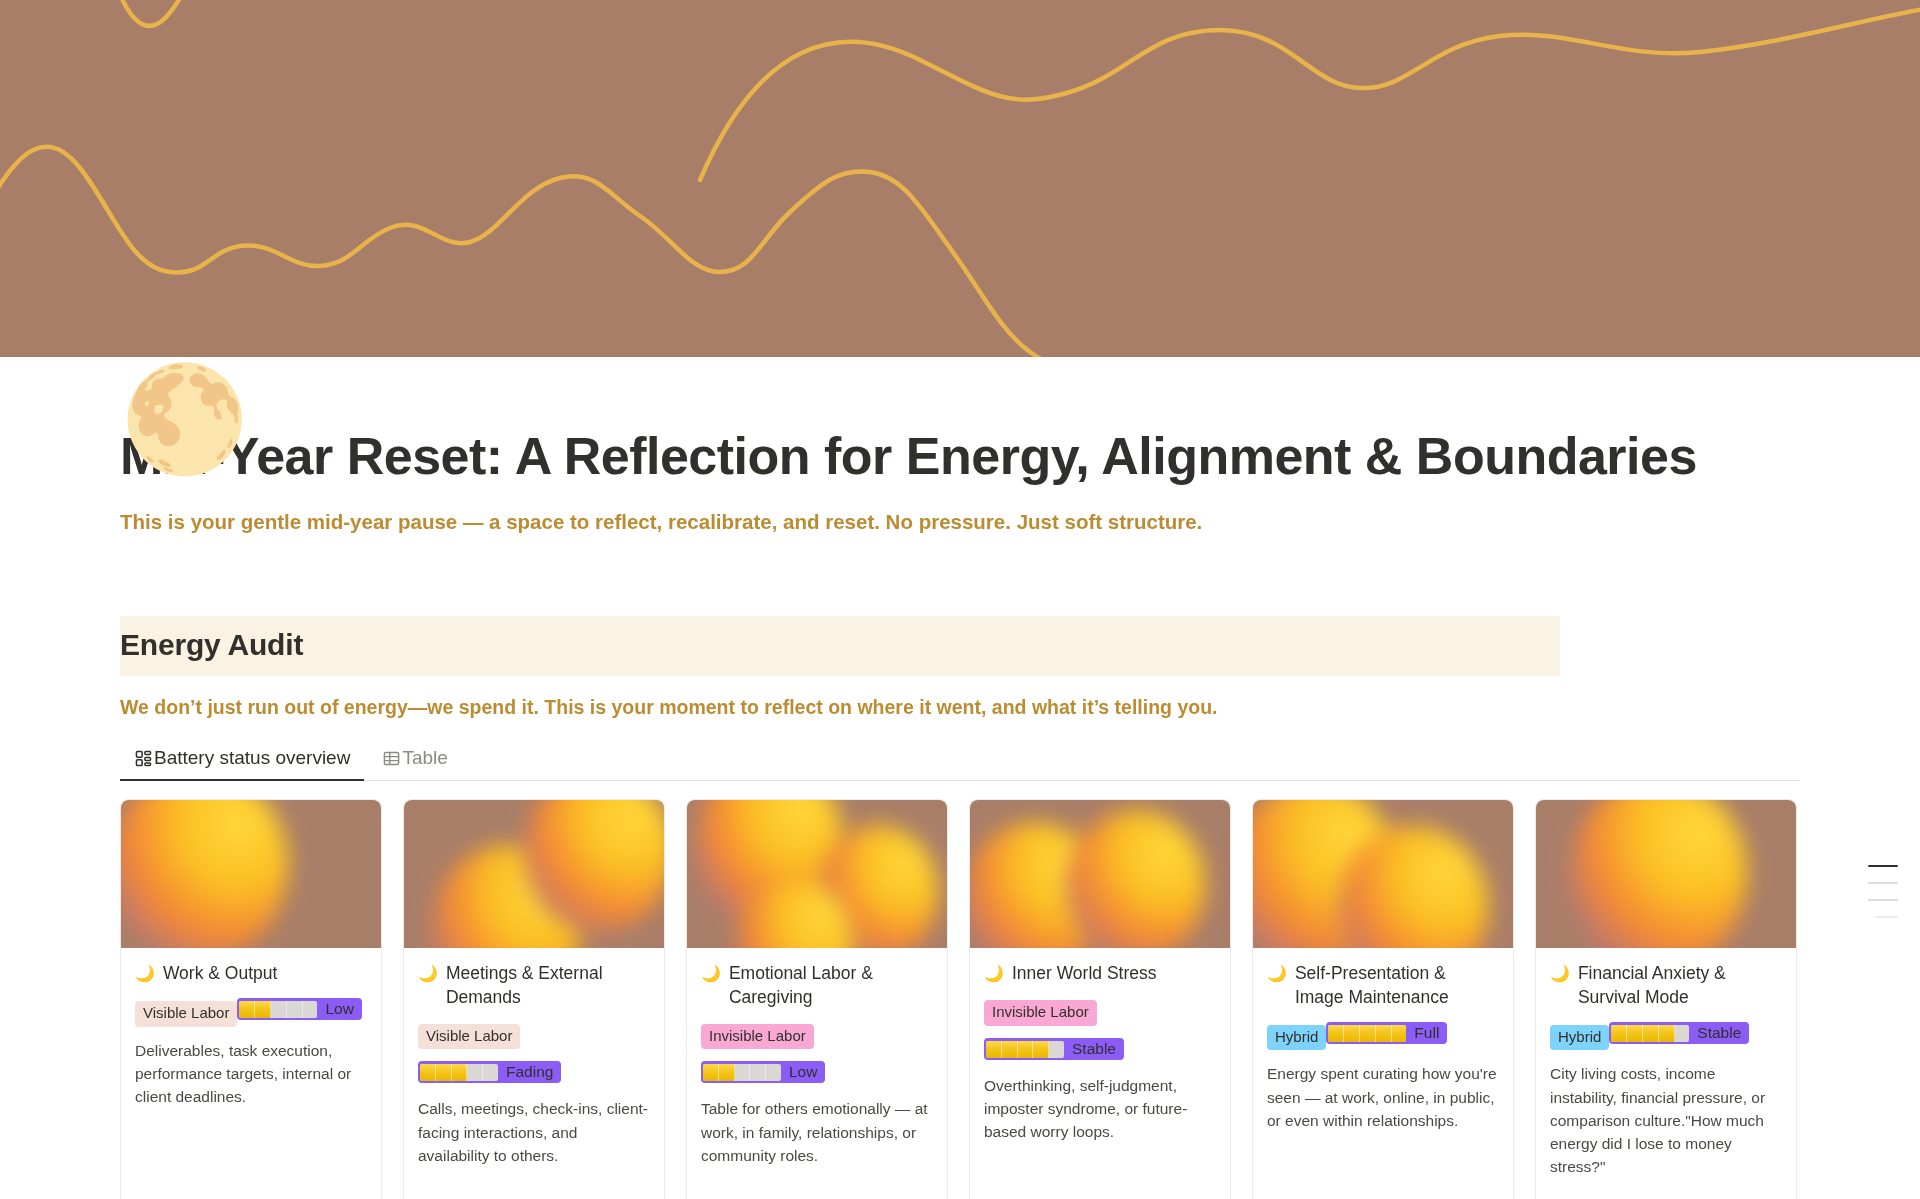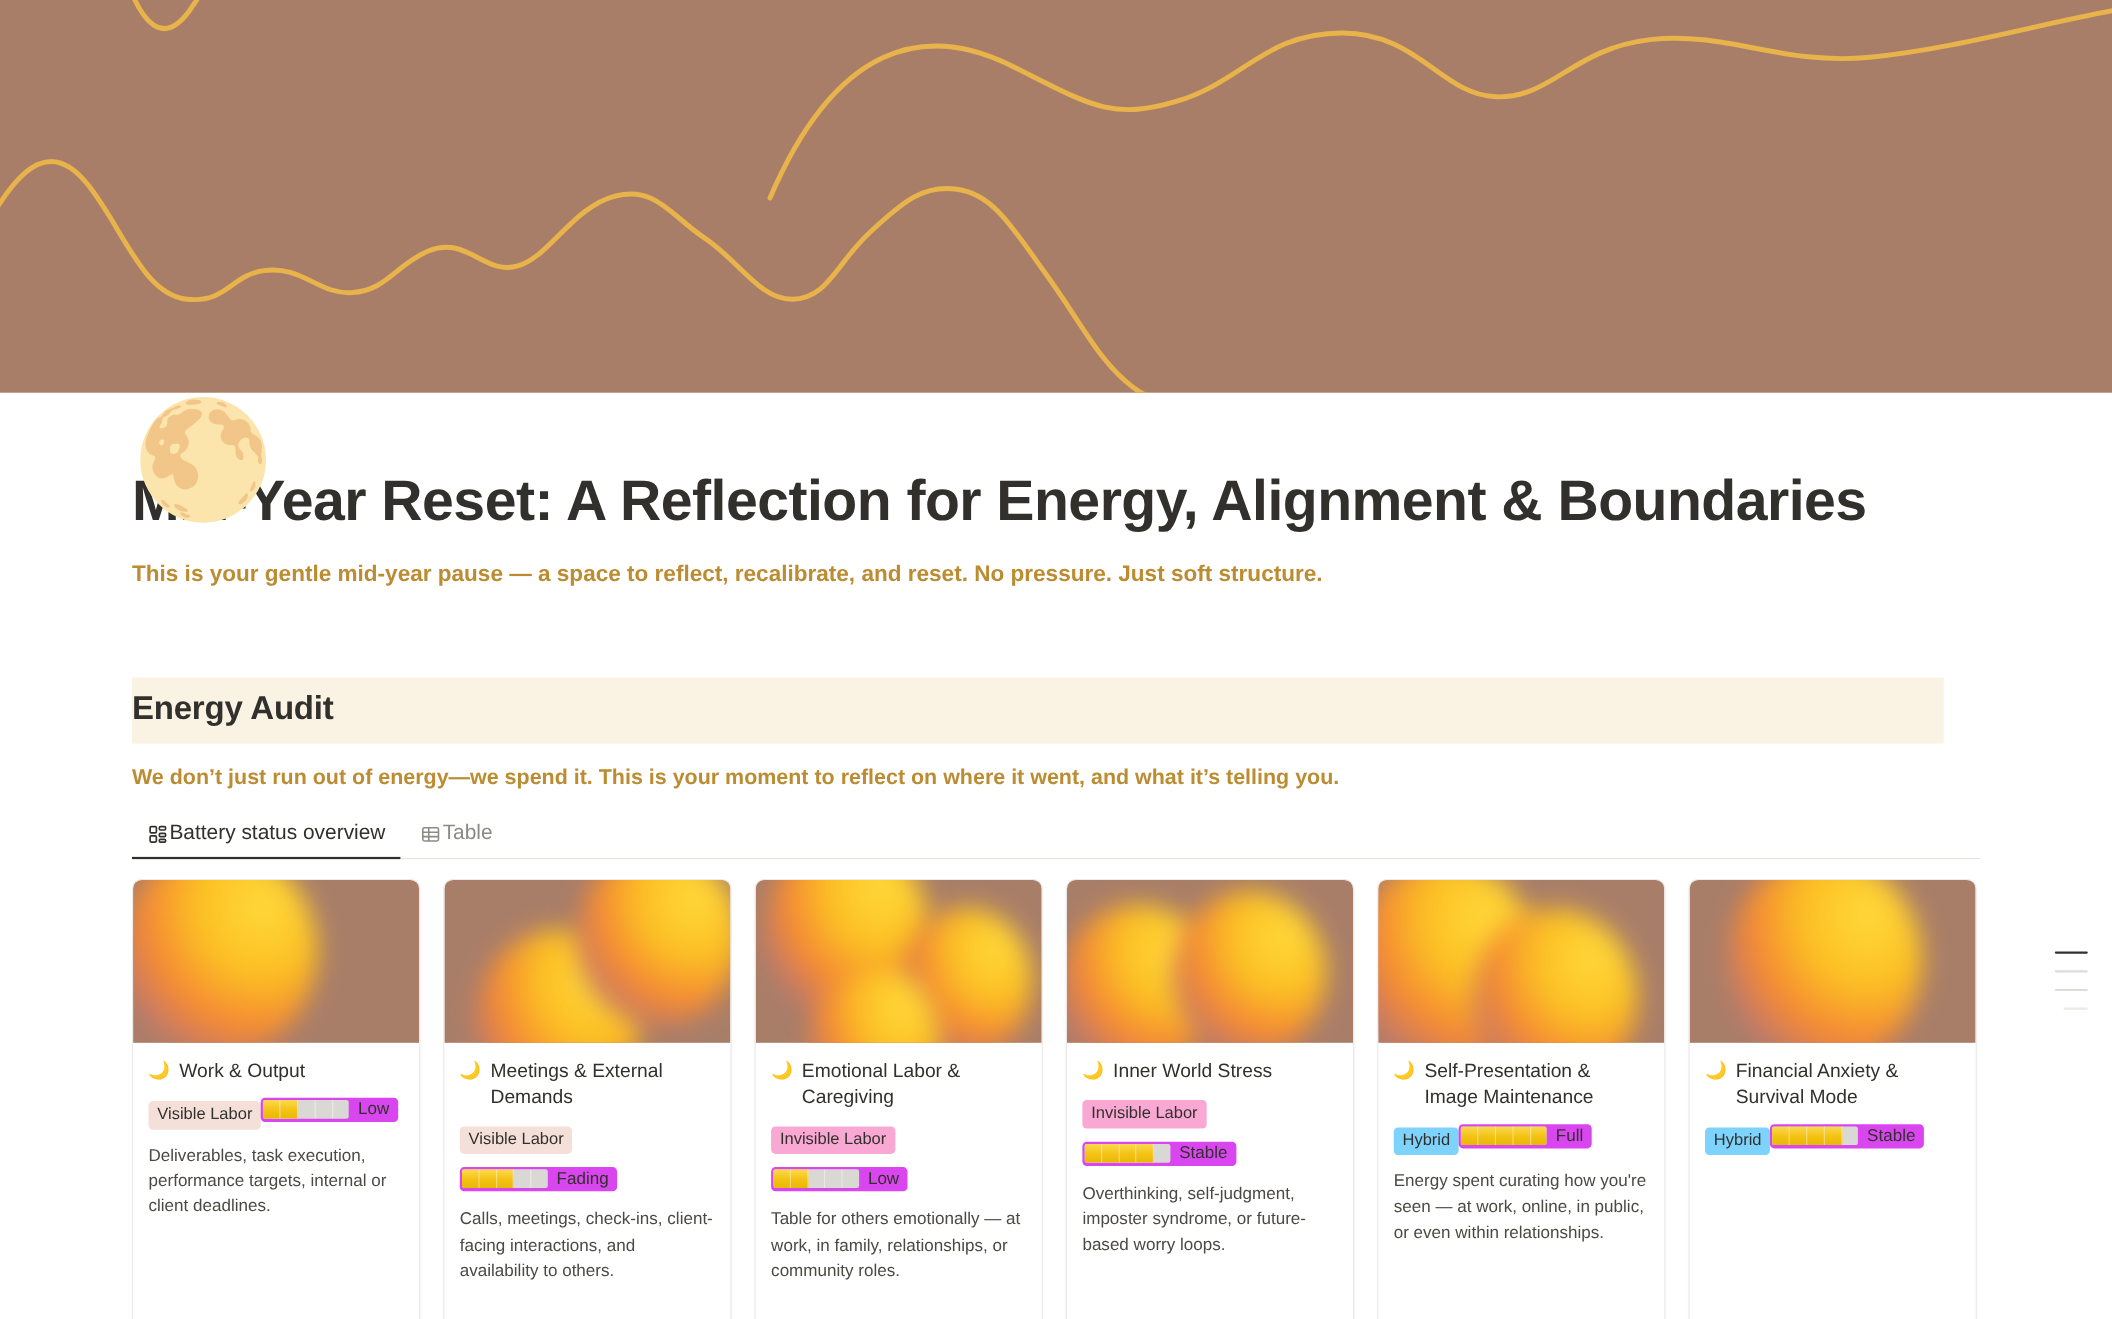--- a/index.html
+++ b/index.html
@@ -62,21 +62,21 @@
     line-height: 1.5;
     font-weight: 600;
     color: #bb8c32;
   }
 
   
   .section-head {
     margin-top: 78px;
     background: #faf3e3;
     padding: 12px 0 14px 0;
-    width: 1647px;
+    width: 1440px;
   }
   .section-head h2 {
     font-size: 30px;
     font-weight: 700;
     color: #32302c;
     letter-spacing: -0.2px;
   }
   .section-sub {
     margin-top: 17px;
     font-size: 19.5px;
@@ -166,23 +166,23 @@
     line-height: 1.35;
     color: #32302c;
     white-space: nowrap;
   }
   .tag.visible  { background: #f5e0d9; }
   .tag.invisible{ background: #f9a8d4; }
   .tag.hybrid   { background: #7dd3fc; }
 
   .battery-row {
     display: inline-flex;
-    align-items: flex-start;
+    align-items: flex-end;
     margin-top: 12px;
-    background: #d946ef;
+    background: #8b5cf6;
     border-radius: 4px;
     padding: 2px 8px 2px 2px;
     gap: 8px;
   }
   .battery {
     display: flex;
     width: 78px;
     height: 17px;
     background: #d9d8d5;
     border-radius: 2px;
@@ -374,21 +374,21 @@
               <span>Financial Anxiety &amp; Survival Mode</span>
             </div><div class="tag hybrid">Hybrid</div><div class="battery-row">
               <div class="battery">
                 <div class="seg on"></div>
                 <div class="seg on"></div>
                 <div class="seg on"></div>
                 <div class="seg on"></div>
                 <div class="seg"></div>
               </div>
               <span class="battery-label">Stable</span>
-            </div></div>
+            </div><p class="card-desc">City living costs, income instability, financial pressure, or comparison culture."How much energy did I lose to money stress?"</p></div>
         </div>
       </div>
 
   </div>
 
   <div class="toc">
     <span style="width:30px;background:#32302c;"></span>
     <span style="width:30px;background:#dedcd8;"></span>
     <span style="width:30px;background:#dedcd8;"></span>
     <span style="width:22px;background:#eceae7;"></span>

